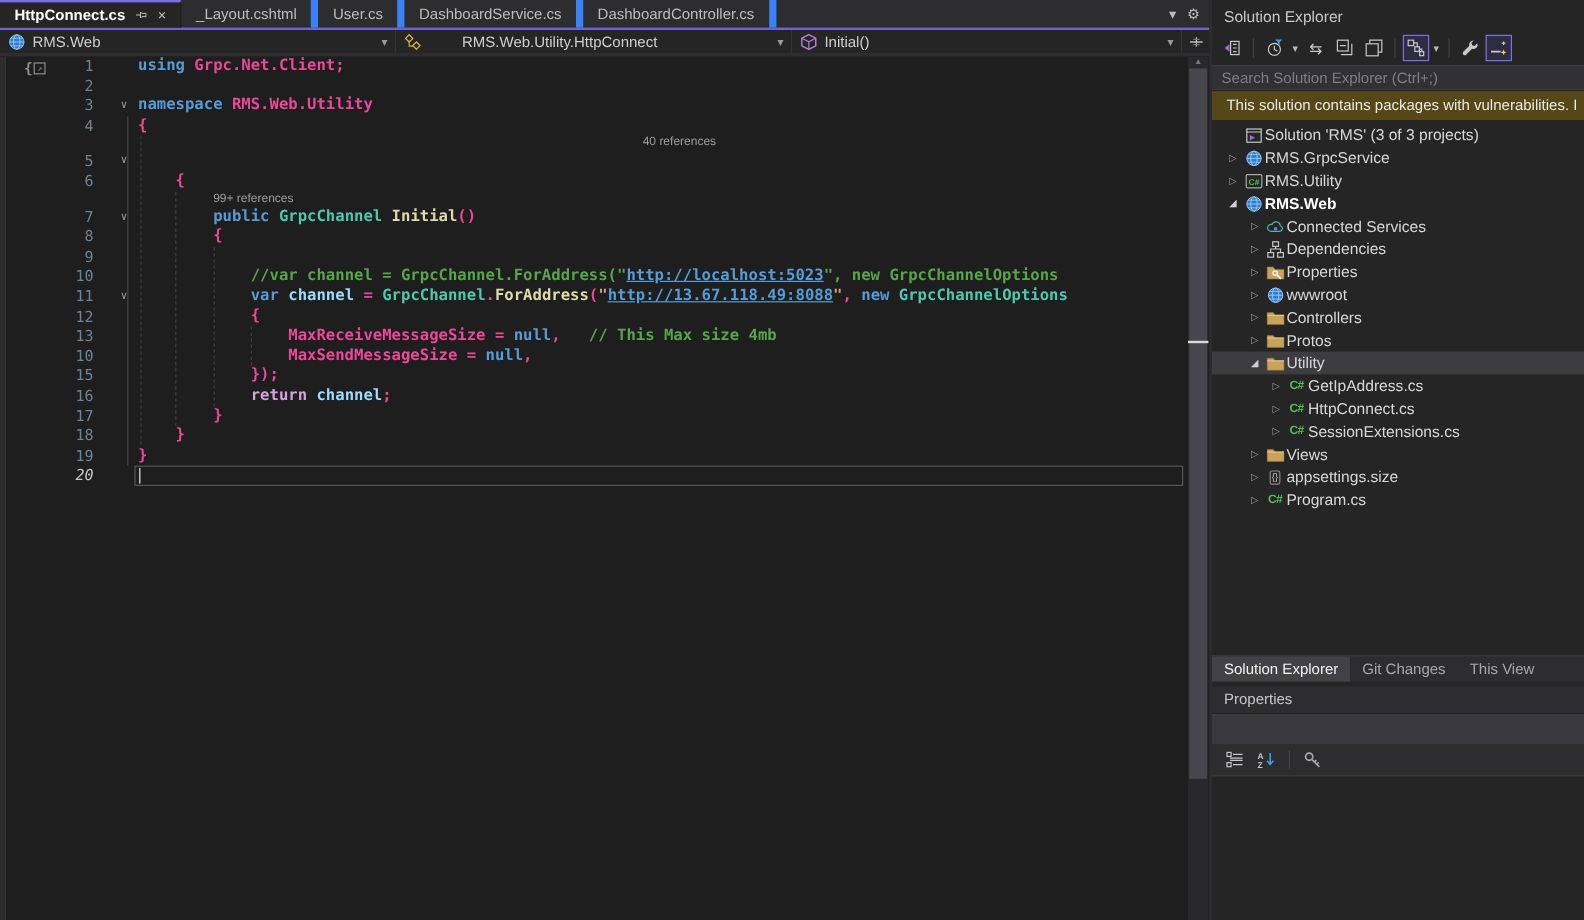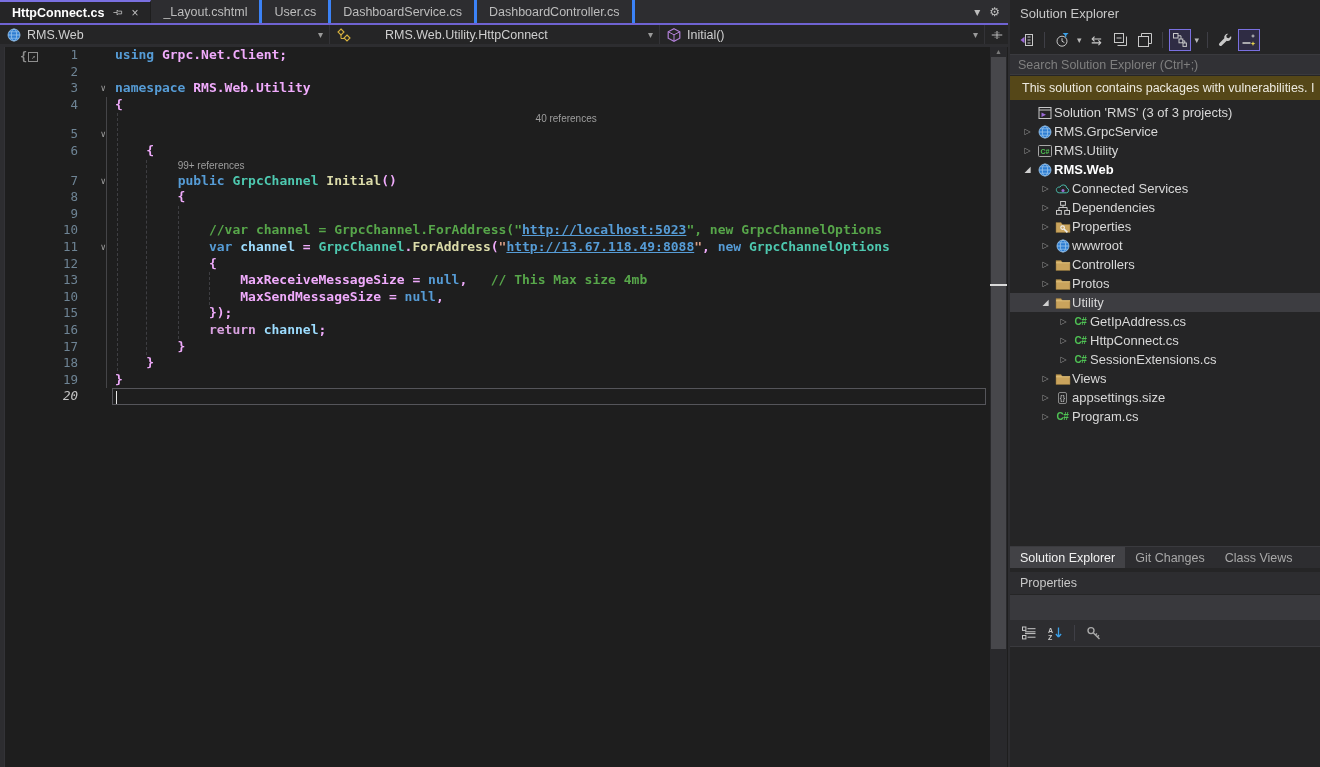--- a/index.html
+++ b/index.html
@@ -6,21 +6,21 @@
   html,body { background:#1a1a1a; }
   .app { position:relative; width:1320px; height:767px; background:#2D2D30; overflow:hidden;
          font-family:"Liberation Sans", sans-serif; color:#CCCCCC; user-select:none; }
 
   
   .editor-pane { position:absolute; left:0; top:0; width:1008px; height:767px; }
 
   .tab-bar { height:25px; background:#2D2D30; border-bottom:2px solid #6F63D2; display:flex; align-items:stretch; }
   .tabs { display:flex; flex:1; min-width:0; }
   .tab { display:flex; align-items:center; padding:0 12px; font-size:12.5px; color:#BDBDBD;
-         border-right:3px solid #3b82f6; white-space:nowrap; }
+         border-right:6px solid #3b82f6; white-space:nowrap; }
   .tab.active { background:#252526; color:#FFFFFF; font-weight:bold; border-top:2px solid #7A70E0;
                 border-right:1px solid #1E1E1E; padding-top:0; }
   .tab .tico { margin-left:8px; color:#C0C0C0; font-weight:normal; font-size:11px; display:inline-flex; align-items:center; }
   .tab-bar-controls { display:flex; align-items:center; gap:9px; padding:0 8px; }
   .tbico { color:#BDBDBD; font-size:12px; cursor:default; }
 
   .nav-bar { height:20px; background:#252526; display:flex; align-items:stretch; border-bottom:1px solid #2D2D30; }
   .nav-dd { display:flex; align-items:center; gap:5px; padding:0 6px; font-size:12.5px; color:#CFCFCF; border-right:1px solid #333337; }
   .nav-dd .dd-chev { margin-left:auto; color:#9A9A9A; font-size:10px; padding-left:8px; }
   .nav-dd:nth-child(1){ width:330px; } .nav-dd:nth-child(2){ width:330px;gap:33px; } .nav-dd:nth-child(3){ width:325px; }
@@ -40,21 +40,21 @@
   .gut { width:78px; text-align:right; color:#6E8495; font-weight:normal; font-size:12.5px; flex:none; }
   .crow.current .gut { color:#C6C6C6;font-style:italic; }
   .fold { width:34px; flex:none; text-align:right; padding-right:6px; color:#9E9E9E; font-size:9px; font-weight:normal; }
   .cl { flex:1; padding-left:3px; min-width:0; }
   .crow.current .cl { border:1px solid #55555A; }
   .caret { display:inline-block; width:1px; height:13px; background:#E8E8E8; vertical-align:middle; }
   .lensrow { height:13px; line-height:12px; font-family:"Liberation Sans",sans-serif; font-size:10px; color:#9E9E9E; }
 
   .tok-kw { color:#569CD6; } .tok-ty { color:#4EC9B0; } .tok-me { color:#DCDCAA; }
   .tok-st { color:#D69D85; } .tok-cm { color:#57A64A; } .tok-lo { color:#9CDCFE; }
-  .tok-pl { color:#f0abfc;margin-top:20px; } .tok-ct { color:#D8A0DF; }
+  .tok-pl { color:#ec4899;margin-top:20px; } .tok-ct { color:#D8A0DF; }
   .tok-ur { color:#569CD6; text-decoration:underline; }
 
   .sb { position:absolute; right:1px; top:0; bottom:0; width:17px; background:#29292C; z-index:4; }
   .sb-up { position:absolute; top:1px; left:0; right:0; text-align:center; color:#7A7A7A; font-size:7px; font-family:"Liberation Sans",sans-serif; }
   .sb-thumb { position:absolute; top:10px; left:1px; right:1px; height:592px; background:#47474B; }
   .sb-caret { position:absolute; top:237px; left:0; right:0; height:2px; background:#DADADA; }
 
   
   .side { position:absolute; left:1008px; top:0; width:312px; height:767px; background:#252526;
           border-left:2px solid #2D2D30; display:flex; flex-direction:column; }
@@ -458,21 +458,21 @@
           <span class="ticonw">
             <span class="cs-glyph">C#</span>
           </span>
           <span class="tlabel">Program.cs</span>
         </div>
       </div>
     <div class="spacer"></div>
     <div class="bottom-tabs" id="bottomTabs">
         <div class="btab active">Solution Explorer</div>
         <div class="btab">Git Changes</div>
-        <div class="btab">Class Views</div>
+        <div class="btab">This View</div>
       </div>
     <div class="props-title">Properties</div>
     <div class="props-band"></div>
     <div class="props-toolbar" id="propsToolbar">
         <span class="ticon">
           <svg width="16" height="16" viewBox="0 0 16 16">
             <rect x="1.5" y="2" width="3.4" height="3.4" fill="none" stroke="#C8C8C8"></rect>
             <rect x="1.5" y="10.5" width="3.4" height="3.4" fill="none" stroke="#C8C8C8"></rect>
             <line x1="6.5" y1="3.7" x2="14.5" y2="3.7" stroke="#C8C8C8"></line>
             <line x1="6.5" y1="12.2" x2="14.5" y2="12.2" stroke="#C8C8C8"></line>

